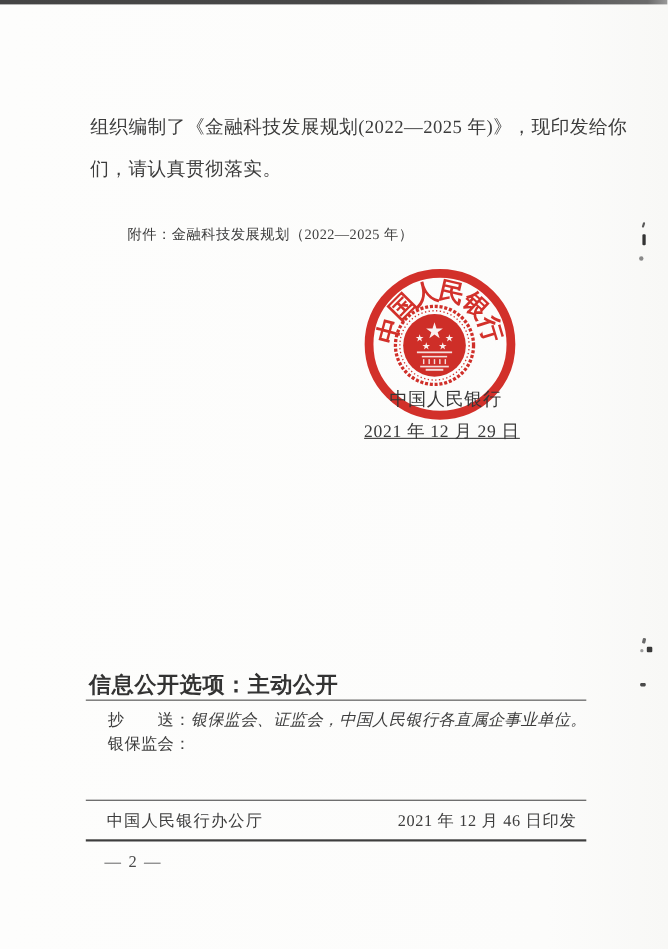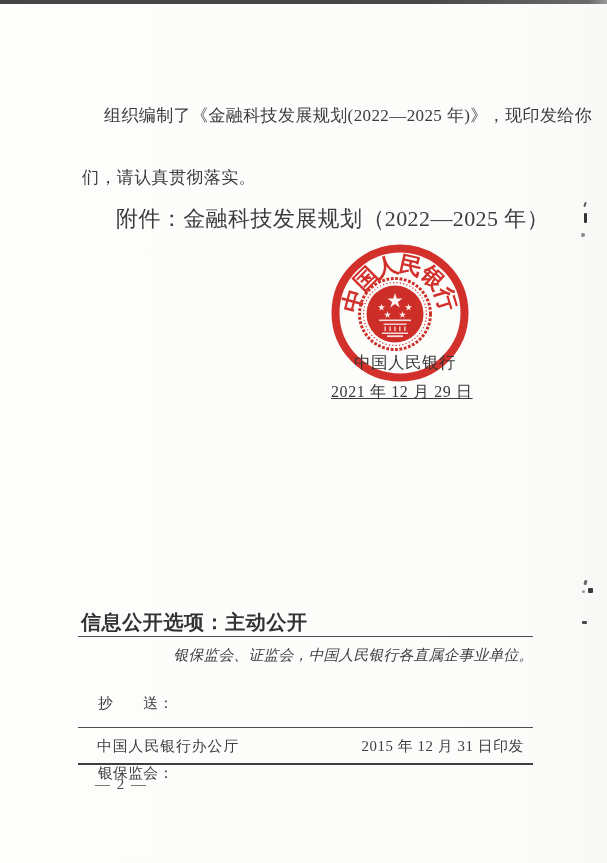--- a/index.html
+++ b/index.html
@@ -14,25 +14,25 @@
     color:#3f3f3f;
   }
   .scan-topbar{
     position:absolute;left:0;top:0;width:607px;height:4px;
     background:linear-gradient(90deg,#454545 0%,#484848 70%,#6a6a6a 97%,#9a9a9a 100%);
   }
   .body-line{
     position:absolute;left:82px;white-space:nowrap;
     font-size:17px;letter-spacing:.4px;color:#3c3c3c;
   }
-  .line1{top:104px;margin-left:22px;}
-  .line2{top:142px;margin-top:24px;}
+  .line1{top:104px;}
+  .line2{top:142px;}
   .attachment{
     position:absolute;left:116px;top:204px;white-space:nowrap;
-    font-size:22px;letter-spacing:.4px;color:#3c3c3c;
+    font-size:13px;letter-spacing:.4px;color:#3c3c3c;
   }
   .seal{
     position:absolute;left:323px;top:241px;width:154px;height:154px;
     mix-blend-mode:multiply;opacity:.95;
   }
   .seal text{
     font-family:"Liberation Serif","DejaVu Serif",serif;
     font-weight:bold;font-size:23px;
   }
   .stamp-issuer{
@@ -50,21 +50,21 @@
   }
   .divider{position:absolute;left:78px;width:455px;background:#4d4d4d;}
   .divider-1{top:636px;height:1.2px;}
   .divider-2{top:727px;height:1.4px;}
   .divider-3{top:763px;height:2.4px;background:#3e3e3e;}
   .dist{
     position:absolute;left:98px;top:646px;width:446px;
     font-size:14.8px;line-height:19.6px;color:#3d3d3d;
   }
   .dist-row{display:flex;align-items:flex-start;margin-bottom:2px;}
-  .dist-label{flex:0 0 72px;white-space:nowrap;letter-spacing:.3px;margin-top:48px;}
+  .dist-label{flex:0 0 72px;white-space:nowrap;letter-spacing:.3px;}
   .dist-value{width:374px;letter-spacing:.2px;font-style:italic;}
   .footer-row{
     position:absolute;left:78px;top:737px;width:455px;
     display:flex;justify-content:space-between;align-items:flex-end;
     font-size:14.8px;color:#3d3d3d;
   }
   .footer-issuer{padding-left:19px;letter-spacing:1px;white-space:nowrap;}
   .footer-date{padding-right:9px;letter-spacing:.6px;white-space:nowrap;}
   .page-number{
     position:absolute;left:95px;top:776px;white-space:nowrap;
@@ -144,21 +144,21 @@
     </div>
     <div class="dist-row">
       <span class="dist-label">银保监会：</span>
     </div>
   </div>
 
   <div class="divider divider-2"></div>
 
   <div class="footer-row">
     <span class="footer-issuer">中国人民银行办公厅</span>
-    <span class="footer-date">2015 年 12 月 31 日印发</span>
+    <span class="footer-date">2021 年 12 月 46 日印发</span>
   </div>
 
   <div class="divider divider-3"></div>
 
   <div class="page-number">— 2 —</div>
 
   <div class="artifact a1"></div>
   <div class="artifact a2"></div>
   <div class="artifact a3"></div>
   <div class="artifact a4"></div>

